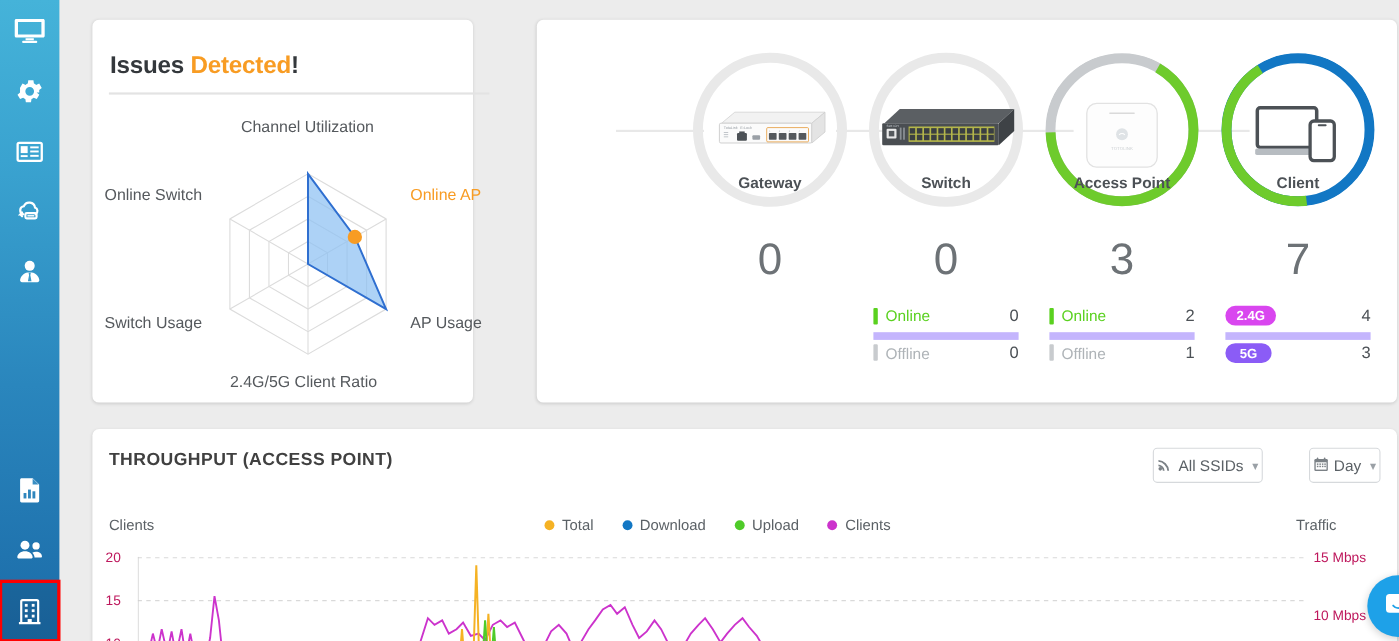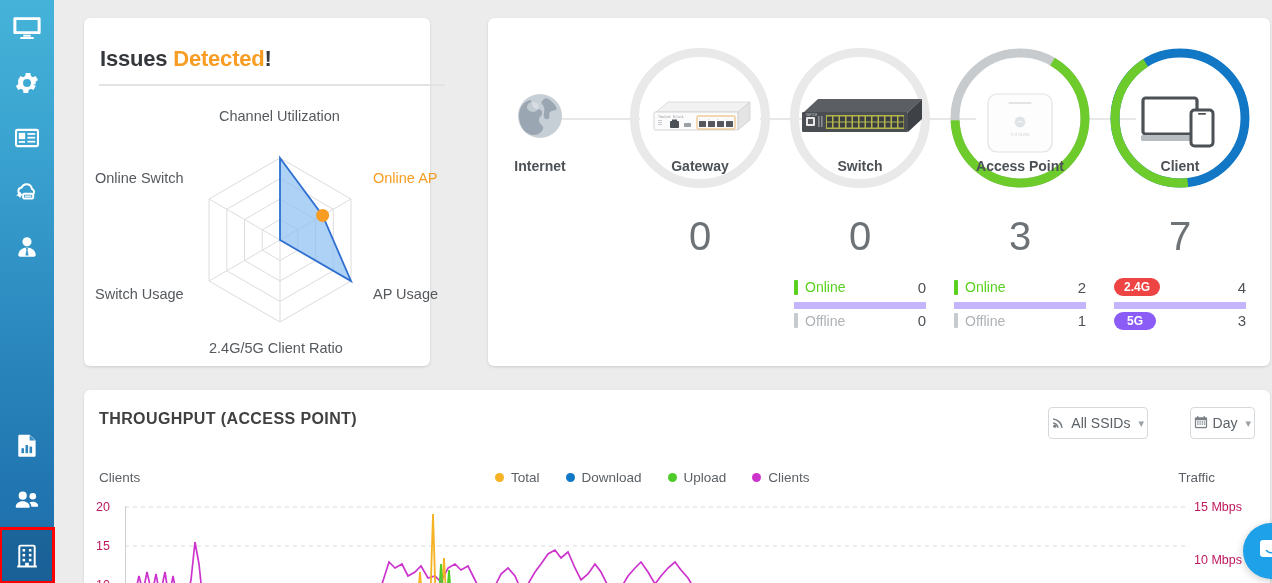--- a/index.html
+++ b/index.html
@@ -281,31 +281,20 @@
     </div>
   </section>
 
   <section class="card" id="topology-card">
 
     <div class="link-line" style="left:72px;  width:80px;"></div>
     <div class="link-line" style="left:272px; width:56px;"></div>
     <div class="link-line" style="left:432px; width:56px;"></div>
     <div class="link-line" style="left:592px; width:56px;"></div>
 
-    <div class="topo-node" style="left:-28px;">
-      <div class="dev" style="left:56px; top:74px;">
-        <svg width="48" height="48" viewBox="0 0 48 48">
-          <circle cx="24" cy="24" r="22" fill="#c6ced6"></circle>
-          <path d="M14 8c3 2 1 6 4 8s7 0 8 4-4 5-3 9 5 4 4 8c-1 3-5 6-9 6C10 43 3 35 3 24 3 16 7 10 14 8z" fill="#9aa6b1"></path>
-          <path d="M30 6c5 2 9 6 11 11-2 2-5 1-7 3s1 6-2 7-5-2-4-6 0-7-2-9 2-5 4-6z" fill="#9aa6b1"></path>
-          <ellipse cx="17" cy="15" rx="6" ry="5" fill="#e3e8ec" opacity="0.55"></ellipse>
-        </svg>
-      </div>
-      <div class="node-label">Internet</div>
-    </div>
 
     <div class="topo-node" style="left:132px;">
       <div class="ring" style="border:9px solid #e9e9e9;"></div>
       <div class="dev" style="left:26px; top:78px;">
         <svg width="108" height="44" viewBox="0 0 108 44">
           <path d="M10 16 L22 6 L104 6 L92 16 Z" fill="#f2f2f2" stroke="#d5d5d5" stroke-width="0.8"></path>
           <rect x="8" y="16" width="84" height="18" rx="1.4" fill="#fbfbfb" stroke="#cfcfcf" stroke-width="0.9"></rect>
           <path d="M92 16 L104 6 L104 24 L92 34 Z" fill="#e4e4e4" stroke="#d0d0d0" stroke-width="0.8"></path>
           <text x="12" y="21.5" font-size="3.4" fill="#9aa0a6" font-family="Liberation Sans">TotaLink</text>
           <text x="27" y="21.5" font-size="3.4" fill="#9aa0a6" font-family="Liberation Sans">E-Lock</text>
@@ -437,21 +426,21 @@
           <rect x="2" y="4" width="54" height="36" rx="2.6" fill="#fff" stroke="#4c5156" stroke-width="3.2"></rect>
           <rect x="0" y="41" width="58" height="6" rx="1.6" fill="#b7bcc1"></rect>
           <rect x="50" y="16" width="22" height="36" rx="3.4" fill="#fff" stroke="#4c5156" stroke-width="3"></rect>
           <rect x="57" y="19" width="8" height="1.7" rx="0.8" fill="#4c5156"></rect>
         </svg>
       </div>
       <div class="node-label">Client</div>
       <div class="node-count">7</div>
       <div class="stat-rows">
         <div class="stat-row">
-          <span class="pill" style="background:#ef4444;">2.4G</span>
+          <span class="pill" style="background:#d946ef;">2.4G</span>
           <span class="stat-label"></span>
           <span class="stat-val">4</span>
         </div>
         <div class="stat-row">
           <span class="pill" style="background:#8b5cf6;">5G</span>
           <span class="stat-label"></span>
           <span class="stat-val">3</span>
         </div>
       </div>
     </div>

